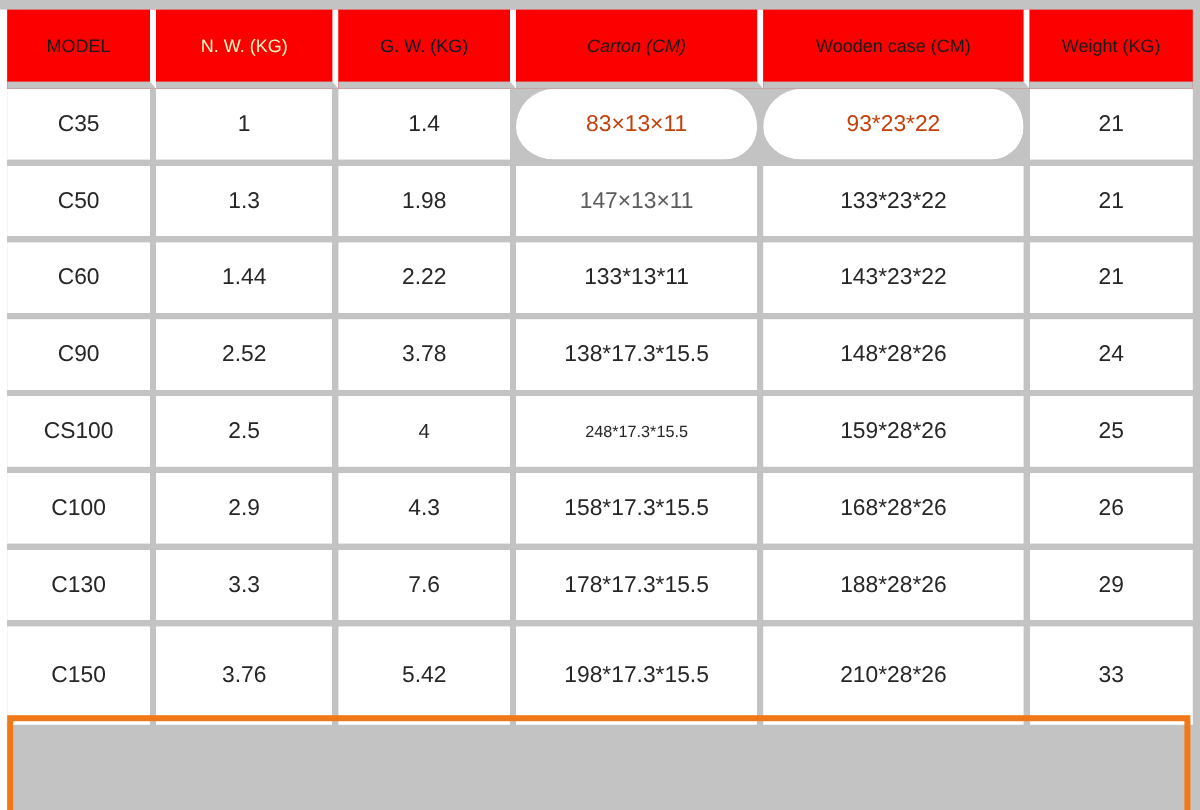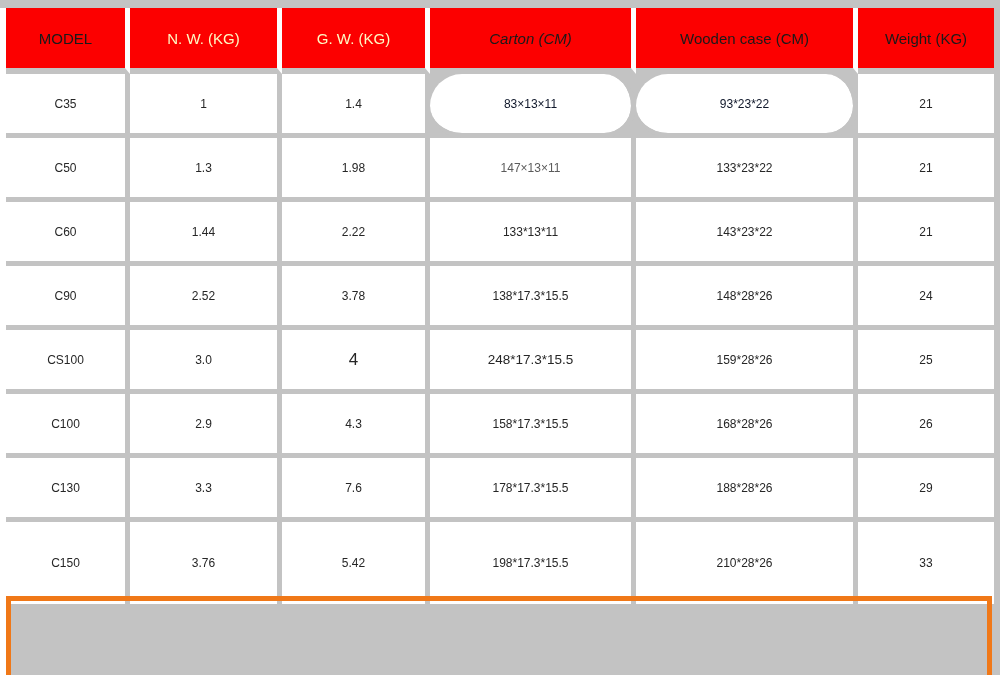--- a/index.html
+++ b/index.html
@@ -73,33 +73,33 @@
     border-right: 5px solid #fdfdfd;
     border-bottom: 6px solid #c3c3c3;
   }
   thead th.last-col { border-right: 0; }
 
   
   tbody td {
     height: 64px;
     background: #ffffff;
     color: #262626;
-    font-size: 12px;
+    font-size: 19px;
     border: 0;
     border-right: 5px solid #c3c3c3;
     border-bottom: 5px solid #c3c3c3;
   }
   tbody td.last-col { border-right: 0; }
   tbody tr.last-row td { border-bottom: 0; }
 
   
   tbody tr.last-row td { height: 82px; }
 
   
-  .dim   { color: #0f172a; border-radius: 32px; }
+  .dim   { color: #c2410c; border-radius: 32px; }
   .dim2  { color: #5b5b5b; }
 
   
   .small { font-size: 13.5px; }
   .big   { font-size: 17px; }
 
   
   .highlight-box {
     position: absolute;
     left: 0px;
@@ -128,21 +128,21 @@
         <col class="c-gw">
         <col class="c-carton">
         <col class="c-wooden">
         <col class="c-weight">
       </colgroup>
 
       <thead>
         <tr>
           <th style="background: rgb(252, 0, 0); color: rgb(26, 26, 26);">MODEL</th>
           <th style="background: rgb(252, 0, 0); color: #fef9c3;">N. W.  (KG)</th>
-          <th style="background: rgb(252, 0, 0); color: #fef9c3; margin-left: 27px;">G. W. (KG)</th>
+          <th style="background: rgb(252, 0, 0); color: #0f172a; margin-left: 27px;">G. W. (KG)</th>
           <th style="background: rgb(252, 0, 0); color: rgb(26, 26, 26); font-style: italic;">Carton (CM)</th>
           <th style="background: rgb(252, 0, 0); color: rgb(26, 26, 26);">Wooden case (CM)</th>
           <th class="last-col" style="background: rgb(252, 0, 0); color: rgb(26, 26, 26);">Weight (KG)</th>
         </tr>
       </thead>
 
       <tbody>
 
         <tr>
           <td>C35</td>
@@ -176,21 +176,21 @@
           <td>C90</td>
           <td>2.52</td>
           <td>3.78</td>
           <td>138*17.3*15.5</td>
           <td>148*28*26</td>
           <td class="last-col">24</td>
         </tr>
 
         <tr>
           <td>CS100</td>
-          <td>3.0</td>
+          <td>2.5</td>
           <td class="big">4</td>
           <td class="small">248*17.3*15.5</td>
           <td>159*28*26</td>
           <td class="last-col">25</td>
         </tr>
 
         <tr>
           <td>C100</td>
           <td>2.9</td>
           <td>4.3</td>

